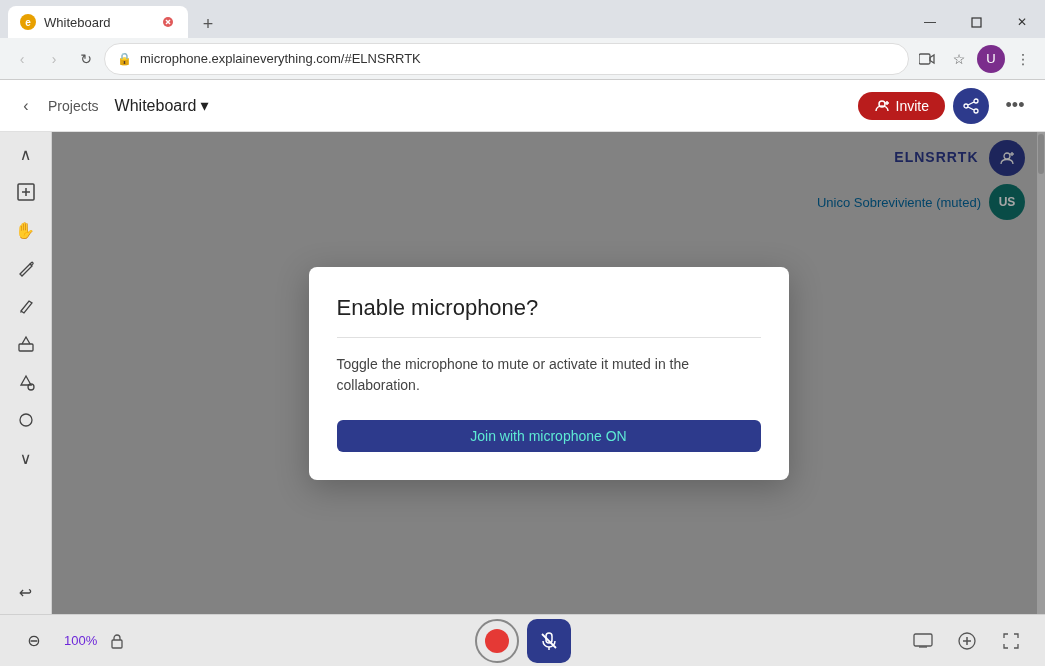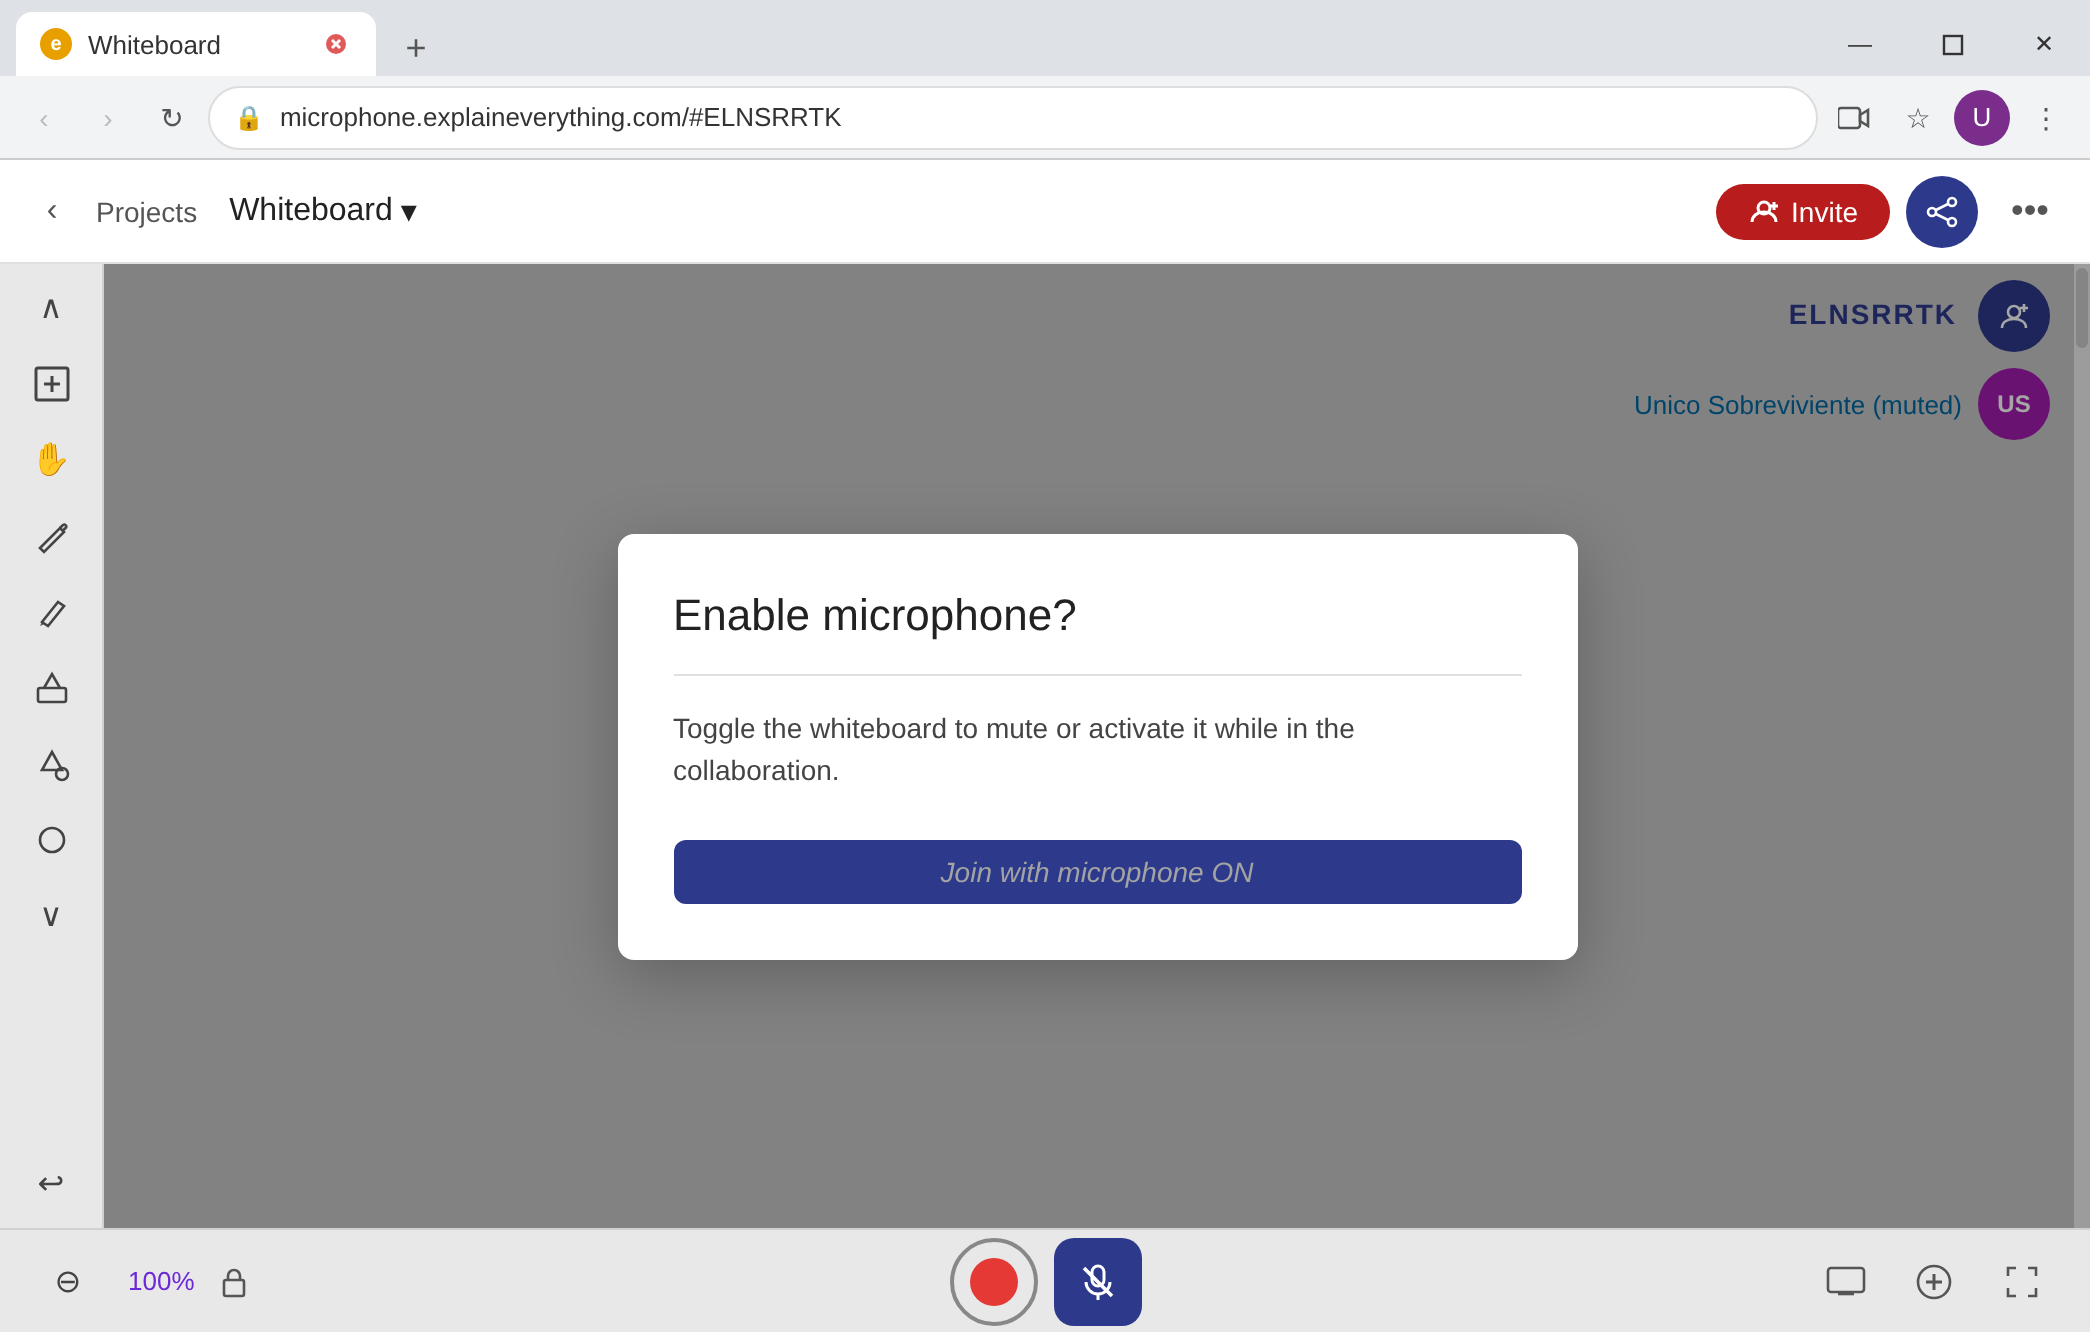--- a/index.html
+++ b/index.html
@@ -45,21 +45,21 @@
     .record-inner { width: 24px; height: 24px; border-radius: 50%; background: #e53935; }
     .mic-btn { width: 44px; height: 44px; border-radius: 10px; background: #2d3a8c; display: flex; align-items: center; justify-content: center; cursor: pointer; position: relative; }
 
     
     .modal-overlay { position: absolute; inset: 0; background: rgba(0,0,0,0.35); display: flex; align-items: center; justify-content: center; z-index: 100; }
     .modal { background: #fff; border-radius: 8px; width: 480px; padding: 28px; box-shadow: 0 8px 32px rgba(0,0,0,0.25); }
     .modal-title { font-size: 22px; font-weight: 500; color: #222; margin-bottom: 16px; }
     .modal-divider { border: none; border-top: 1px solid #e0e0e0; margin-bottom: 16px; }
     .modal-desc { font-size: 14px; color: #444; line-height: 1.5; margin-bottom: 24px; }
     .modal-actions { display: flex; gap: 12px; }
-    .btn-primary { background: #2d3a8c; color: #a3a3a3; border: none; border-radius: 6px; padding: 8px 20px; font-size: 14px; font-weight: 500; cursor: pointer; flex: 1; font-style: italic; }
+    .btn-primary { background: #2d3a8c; color: #5eead4; border: none; border-radius: 6px; padding: 8px 20px; font-size: 14px; font-weight: 500; cursor: pointer; flex: 1; }
     .btn-secondary { background: transparent; color: #2d3a8c; border: 2px solid #2d3a8c; border-radius: 6px; padding: 12px 20px; font-size: 14px; font-weight: 500; cursor: pointer; flex: 1; }
 
     
     .scrollbar-track { width: 8px; background: #f0f0f0; position: absolute; right: 0; top: 0; bottom: 0; }
     .scrollbar-thumb { width: 6px; height: 40px; background: #ccc; border-radius: 3px; margin: 2px auto; }
   </style>
 </head>
 <body>
 
 <div>
@@ -206,29 +206,29 @@
             <svg width="18" height="18" viewBox="0 0 18 18" fill="none">
                 <circle cx="9" cy="7" r="3" stroke="white" stroke-width="1.3"></circle>
                 <path d="M3 15c0-3 2.7-4.5 6-4.5s6 1.5 6 4.5" stroke="white" stroke-width="1.3"></path>
                 <line x1="14" y1="3" x2="14" y2="7" stroke="white" stroke-width="1.3"></line>
                 <line x1="12" y1="5" x2="16" y2="5" stroke="white" stroke-width="1.3"></line>
               </svg>
           </div>
         </div>
         <div style="display:flex; align-items:center; gap:8px;">
           <span style="font-size:13px; color:#0369a1;">Unico Sobreviviente (muted)</span>
-          <div style="width:36px; height:36px; background:#a21caf; border-radius:50%; display:flex; align-items:center; justify-content:center; color:white; font-size:12px; font-weight:bold;">US</div>
+          <div style="width:36px; height:36px; background:#0f766e; border-radius:50%; display:flex; align-items:center; justify-content:center; color:white; font-size:12px; font-weight:bold;">US</div>
         </div>
       </div>
 
       <div class="modal-overlay">
         <div class="modal">
           <div class="modal-title">Enable microphone?</div>
           <hr class="modal-divider">
-          <div class="modal-desc">Toggle the whiteboard to mute or activate it while in the collaboration.</div>
+          <div class="modal-desc">Toggle the microphone to mute or activate it muted in the collaboration.</div>
           <div class="modal-actions">
             <button class="btn-primary">Join with microphone ON</button>
           </div>
         </div>
       </div>
     </div>
   </div>
 
   <div class="bottom-bar">
     <div class="bottom-btn">⊖</div>

